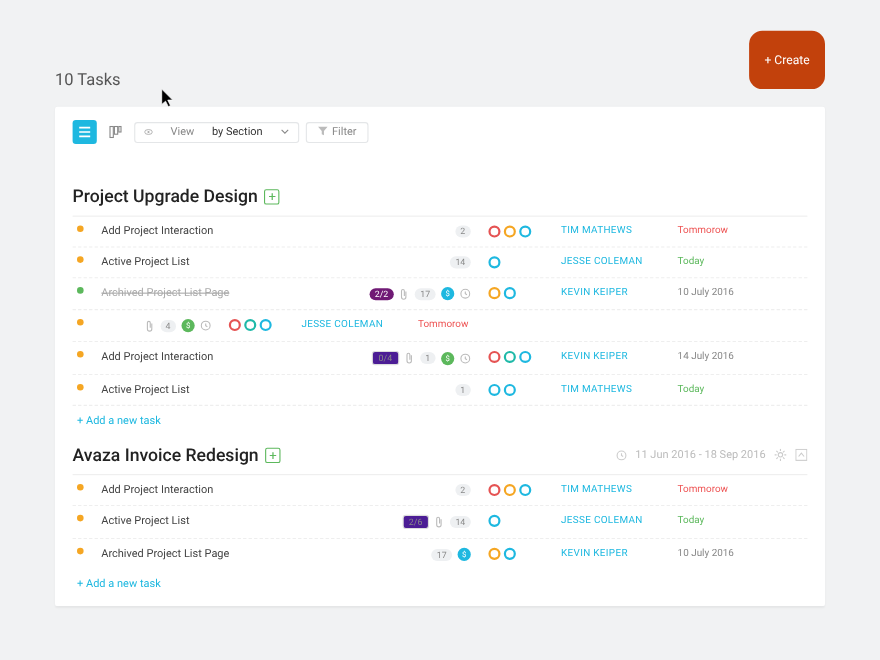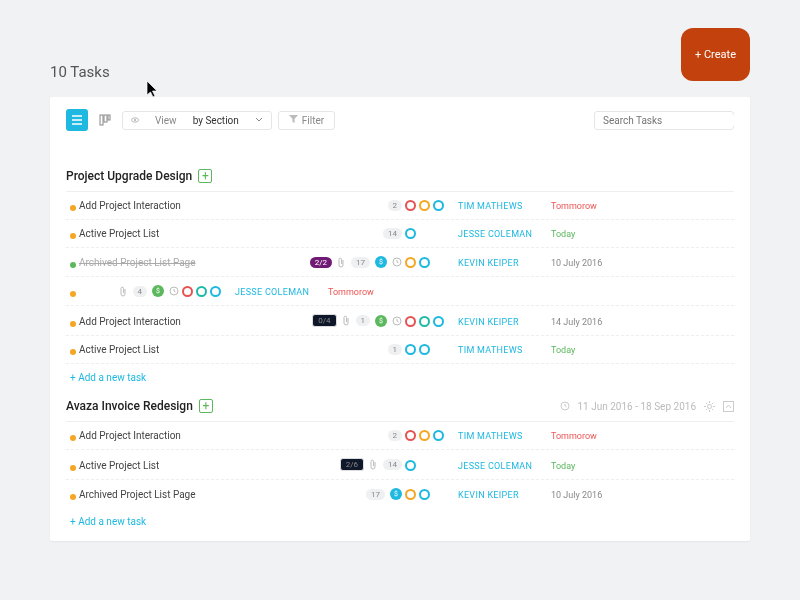--- a/index.html
+++ b/index.html
@@ -13,34 +13,34 @@
 .icon-btn{width:22px;height:22px;display:flex;align-items:center;justify-content:center;border-radius:3px;cursor:pointer}
 .icon-btn.active{background:#1eb8e0;color:#fff}
 .icon-btn.inactive{color:#888}
 .view-select{display:flex;align-items:center;border:1px solid #e4e6e8;border-radius:3px;padding:3px 8px;font-size:10px;color:#888;cursor:pointer;gap:16px}
 .view-select .sel{color:#333;flex:1}
 .filter-btn{display:flex;align-items:flex-start;gap:4px;border:1px solid #e4e6e8;border-radius:3px;padding:3px 10px;font-size:10px;color:#888;cursor:pointer}
 .spacer{flex:1}
 .search{display:flex;align-items:center;border:1px solid #e4e6e8;border-radius:3px;padding:3px 8px;width:140px}
 .search input{border:none;outline:none;font-size:10px;flex:1;color:#888}
 .section-head{display:flex;align-items:center;padding:8px 0;border-bottom:1px solid #eee}
-.section-title{font-size:12px;font-weight:500;color:#222;margin-right:6px}
+.section-title{font-size:16px;font-weight:500;color:#222;margin-right:6px}
 .add-box{width:14px;height:14px;border:1px solid #5cb85c;color:#5cb85c;display:flex;align-items:center;justify-content:center;font-size:12px;border-radius:2px;cursor:pointer;line-height:1}
 .section-meta{margin-left:auto;display:flex;align-items:center;gap:8px;color:#bbb;font-size:10px}
 .gear,.collapse{color:#ccc;cursor:pointer}
-.task-row{display:flex;align-items:flex-end;padding:8px 4px;border-bottom:1px dashed #eee;gap:3px}
+.task-row{display:flex;align-items:flex-start;padding:8px 4px;border-bottom:1px dashed #eee;gap:16px}
 .task-row:last-of-type{border-bottom:none}
 .dot{width:6px;height:6px;border-radius:50%;flex-shrink:0}
 .task-name{font-size:10px;color:#444;flex:1;white-space:nowrap;overflow:hidden;text-overflow:ellipsis;max-width:220px}
 .task-name.done{text-decoration:line-through;color:#aaa}
 .dot.done{background:#5cb85c!important}
 .badges{display:flex;align-items:center;gap:5px;min-width:100px;justify-content:flex-end}
 .pill{background:#eef0f2;color:#888;font-size:8px;padding:1px 5px;border-radius:8px;min-width:14px;text-align:center}
 .pill.blue{background:#701a75;color:#fff}
-.pill.box{background:#0f172a;border:1px solid #ddd;border-radius:3px}
+.pill.box{background:#4c1d95;border:1px solid #ddd;border-radius:3px}
 .mini-icon{color:#bbb;display:flex;align-items:center}
 .circ-badge{width:12px;height:12px;border-radius:50%;display:flex;align-items:center;justify-content:center;font-size:7px;color:#fff}
 .circ-badge.blue{background:#1eb8e0}
 .circ-badge.green{background:#5cb85c}
 .rings{display:flex;gap:3px;width:50px;justify-content:flex-start}
 .ring{width:11px;height:11px;border-radius:50%;border:2px solid}
 .assignee{font-size:9px;color:#1eb8e0;letter-spacing:0.3px;width:90px;text-align:left}
 .due{font-size:9px;width:60px;text-align:left}
 .due.red{color:#e55}
 .due.green{color:#5cb85c}
@@ -82,27 +82,20 @@
             <path d="M1 2l3 3 3-3" fill="none" stroke="#888"></path>
           </svg>
       </div>
       <div class="filter-btn">
         <svg width="9" height="9" viewBox="0 0 9 9">
             <path d="M0 0h9L5.5 4v4l-2-1V4z" fill="#bbb"></path>
           </svg>
         <span>Filter</span>
       </div>
       <div class="spacer"></div>
-      <div class="search">
-        <input placeholder="Search Tasks" style="">
-        <svg width="10" height="10" viewBox="0 0 10 10">
-            <circle cx="4" cy="4" r="3" fill="none" stroke="#bbb"></circle>
-            <path d="M6.5 6.5L9 9" stroke="#bbb"></path>
-          </svg>
-      </div>
     </div>
 
     <div id="sections">
         <div class="section-head">
           <span class="section-title">Project Upgrade Design</span>
     <span class="add-box">+</span>
         </div>
         <div class="task-row">
           <span class="dot" style="background: rgb(245, 166, 35);"></span>
           <span class="task-name">Add Project Interaction</span>

